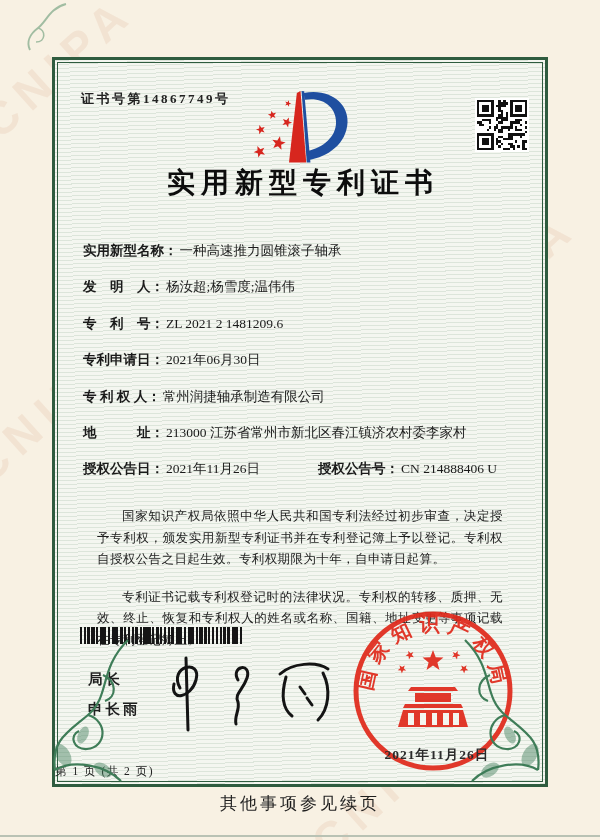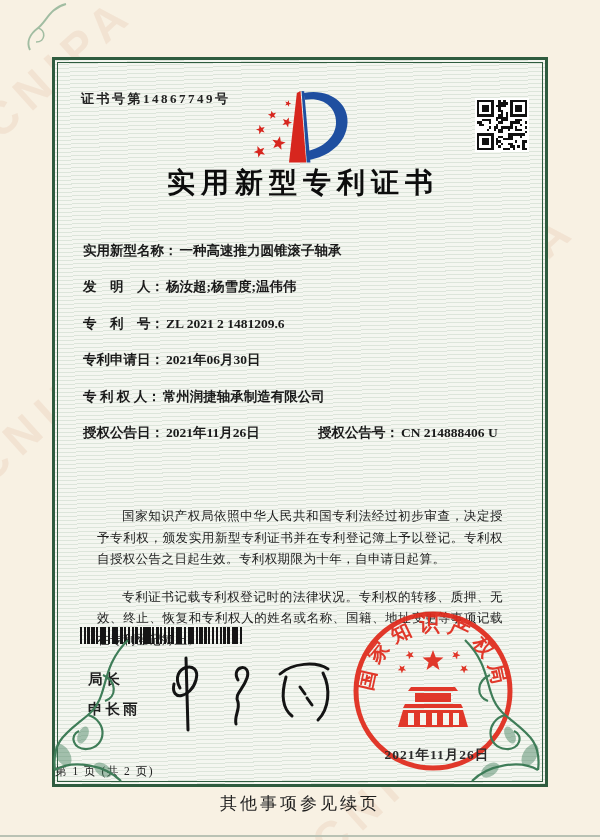--- a/index.html
+++ b/index.html
@@ -13,21 +13,21 @@
          background-image:repeating-linear-gradient(178deg,rgba(124,160,130,0.20) 0 1px,rgba(0,0,0,0) 1px 4px);}
   .frame-inner{position:absolute;inset:2px;border:1px solid #2f5c3f;pointer-events:none;}
   .cert-no{position:absolute;left:26px;top:30px;font-size:13px;letter-spacing:2.5px;color:#222;font-weight:600;}
   .logo{position:absolute;left:188px;top:26px;}
   .qr{position:absolute;left:420px;top:38px;background:#fff;padding:2px;}
   .title{position:absolute;left:0;top:104px;width:100%;text-align:center;font-size:28px;
          font-weight:700;letter-spacing:6px;text-indent:6px;color:#0d0d0d;}
   .rows{position:absolute;left:28px;top:182px;width:436px;}
   .row{position:relative;height:36.4px;font-size:13.5px;color:#1a1a1a;white-space:nowrap;}
   .row .lbl{font-weight:700;margin-top:44px;}
-  .row .val{font-weight:700;margin-left:2px;margin-top:28px;}
+  .row .val{font-weight:400;margin-left:2px;margin-top:28px;}
   .pair2{position:absolute;left:235px;top:0;}
   .bodytext{position:absolute;left:26px;top:430px;width:438px;font-size:12.5px;line-height:21.5px;
             color:#1c1c1c;text-align:justify;}
   .bodytext p{margin:16px;text-indent:2em;letter-spacing:0.4px;}
   .barcode{position:absolute;left:25px;top:567px;width:162px;height:17px;
      background-image:
        repeating-linear-gradient(90deg,#151515 0 2px,rgba(0,0,0,0) 2px 4px),
        repeating-linear-gradient(90deg,#151515 0 1px,rgba(0,0,0,0) 1px 7px),
        repeating-linear-gradient(90deg,#151515 0 2px,rgba(0,0,0,0) 2px 11px);}
   .signer{position:absolute;left:33px;top:604px;font-family:"Liberation Sans","DejaVu Sans",sans-serif;
@@ -213,20 +213,23 @@
       <div class="row">
         <span class="lbl">专　利　号：</span><span class="val">ZL 2021 2 1481209.6</span>
       </div>
       <div class="row">
         <span class="lbl">专利申请日：</span><span class="val">2021年06月30日</span>
       </div>
       <div class="row">
         <span class="lbl">专 利 权 人：</span><span class="val">常州润捷轴承制造有限公司</span>
       </div>
       <div class="row">
+        <span class="lbl">地　　　址：</span><span class="val">213000 江苏省常州市新北区春江镇济农村委李家村</span>
+      </div>
+      <div class="row">
         <span class="lbl">授权公告日：</span><span class="val">2021年11月26日</span>
         <span class="pair2">
           <span class="lbl">授权公告号：</span><span class="val">CN 214888406 U</span>
         </span>
       </div>
     </div>
 
     <div class="bodytext">
       <p>国家知识产权局依照中华人民共和国专利法经过初步审查，决定授予专利权，颁发实用新型专利证书并在专利登记簿上予以登记。专利权自授权公告之日起生效。专利权期限为十年，自申请日起算。</p>
       <p>专利证书记载专利权登记时的法律状况。专利权的转移、质押、无效、终止、恢复和专利权人的姓名或名称、国籍、地址变更等事项记载在专利登记簿上。</p>

